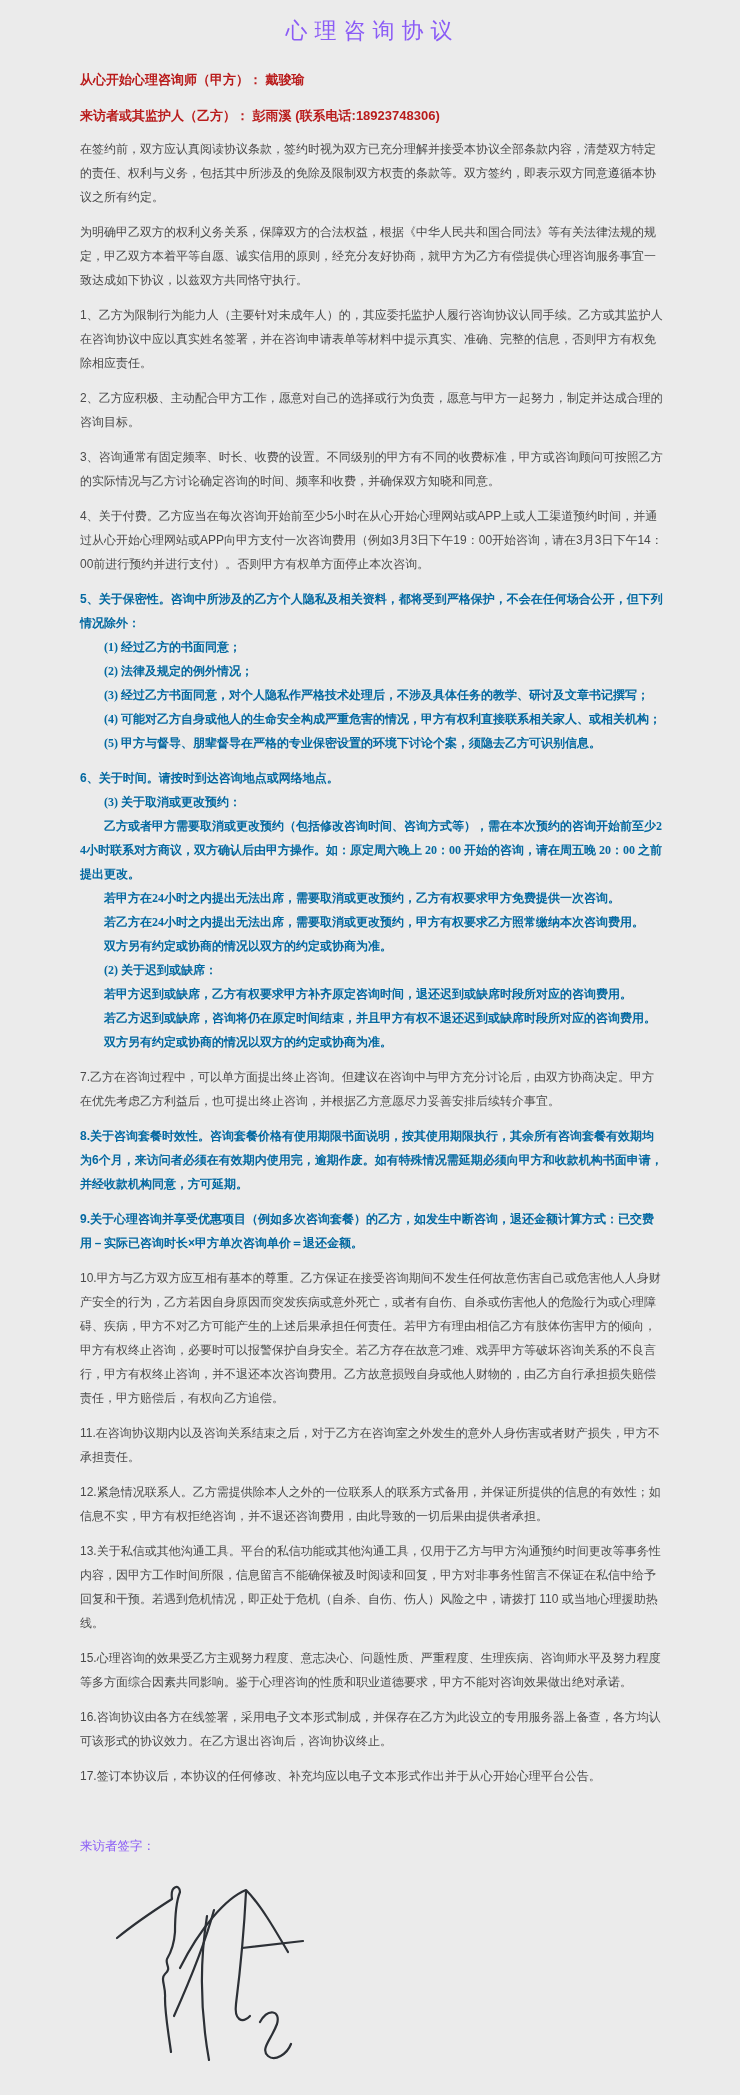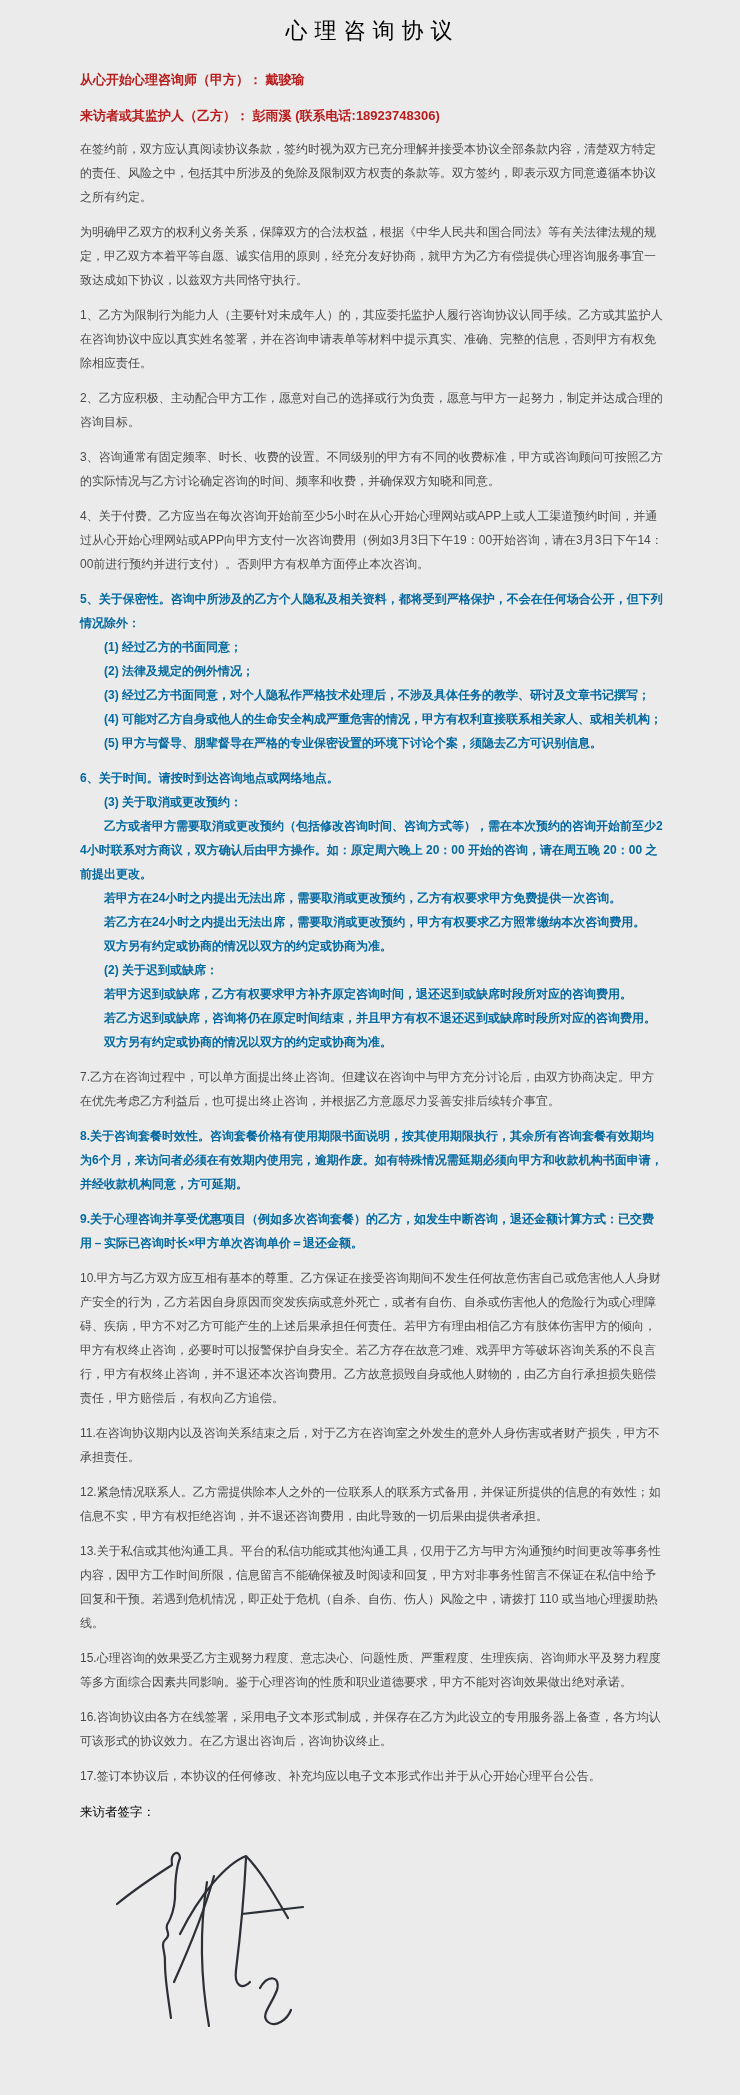--- a/index.html
+++ b/index.html
@@ -16,67 +16,67 @@
     min-height: 2095px;
     box-sizing: border-box;
     padding: 10px 75px 30px 80px;
     background: #ebebeb;
   }
   .doc-title {
     text-align: center;
     font-size: 22px;
     letter-spacing: 7px;
     font-weight: 400;
-    color: #000000;
+    color: #8b5cf6;
     margin: 6px 0 24px 0;
     line-height: 30px;
   }
   .party-line {
     font-size: 13px;
     font-weight: bold;
     color: #b91c1c;
     line-height: 20px;
     margin-top: 16px;
   }
   .para {
     font-size: 12px;
     line-height: 24px;
     margin-top: 11px;
     text-align: left;
     color: #4a4a4a;
     word-break: break-all;
   }
   .para.b { font-weight: bold; color: #0369a1; }
-  .para.ind { text-indent: 2em; }
+  .para.ind { text-indent: 2em; font-family: Liberation Serif, serif; }
   .para.cont { margin-top: 0; }
   .sign-label {
     font-size: 12.5px;
     line-height: 24px;
-    margin-top: 12px;
-    color: #000000;
+    margin-top: 46px;
+    color: #8b5cf6;
   }
   .signature-wrap {
     margin: 14px 0 0 30px;
     width: 230px;
     height: 200px;
   }
   .signature-wrap svg { display: block; }
 </style>
 </head>
 <body>
 
 <div class="page">
 
   <div class="doc-title">心理咨询协议</div>
 
   <div class="party-line">从心开始心理咨询师（甲方）： 戴骏瑜</div>
   <div class="party-line">来访者或其监护人（乙方）： 彭雨溪 (联系电话:18923748306)</div>
 
   <div id="paragraphs">
-      <div class="para">在签约前，双方应认真阅读协议条款，签约时视为双方已充分理解并接受本协议全部条款内容，清楚双方特定的责任、风险之中，包括其中所涉及的免除及限制双方权责的条款等。双方签约，即表示双方同意遵循本协议之所有约定。</div>
+      <div class="para">在签约前，双方应认真阅读协议条款，签约时视为双方已充分理解并接受本协议全部条款内容，清楚双方特定的责任、权利与义务，包括其中所涉及的免除及限制双方权责的条款等。双方签约，即表示双方同意遵循本协议之所有约定。</div>
       <div class="para">为明确甲乙双方的权利义务关系，保障双方的合法权益，根据《中华人民共和国合同法》等有关法律法规的规定，甲乙双方本着平等自愿、诚实信用的原则，经充分友好协商，就甲方为乙方有偿提供心理咨询服务事宜一致达成如下协议，以兹双方共同恪守执行。</div>
       <div class="para">1、乙方为限制行为能力人（主要针对未成年人）的，其应委托监护人履行咨询协议认同手续。乙方或其监护人在咨询协议中应以真实姓名签署，并在咨询申请表单等材料中提示真实、准确、完整的信息，否则甲方有权免除相应责任。</div>
       <div class="para">2、乙方应积极、主动配合甲方工作，愿意对自己的选择或行为负责，愿意与甲方一起努力，制定并达成合理的咨询目标。</div>
       <div class="para">3、咨询通常有固定频率、时长、收费的设置。不同级别的甲方有不同的收费标准，甲方或咨询顾问可按照乙方的实际情况与乙方讨论确定咨询的时间、频率和收费，并确保双方知晓和同意。</div>
       <div class="para">4、关于付费。乙方应当在每次咨询开始前至少5小时在从心开始心理网站或APP上或人工渠道预约时间，并通过从心开始心理网站或APP向甲方支付一次咨询费用（例如3月3日下午19：00开始咨询，请在3月3日下午14：00前进行预约并进行支付）。否则甲方有权单方面停止本次咨询。</div>
       <div class="para b">5、关于保密性。咨询中所涉及的乙方个人隐私及相关资料，都将受到严格保护，不会在任何场合公开，但下列情况除外：</div>
       <div class="para b ind cont">(1) 经过乙方的书面同意；</div>
       <div class="para b ind cont">(2) 法律及规定的例外情况；</div>
       <div class="para b ind cont">(3) 经过乙方书面同意，对个人隐私作严格技术处理后，不涉及具体任务的教学、研讨及文章书记撰写；</div>
       <div class="para b ind cont">(4) 可能对乙方自身或他人的生命安全构成严重危害的情况，甲方有权利直接联系相关家人、或相关机构；</div>

